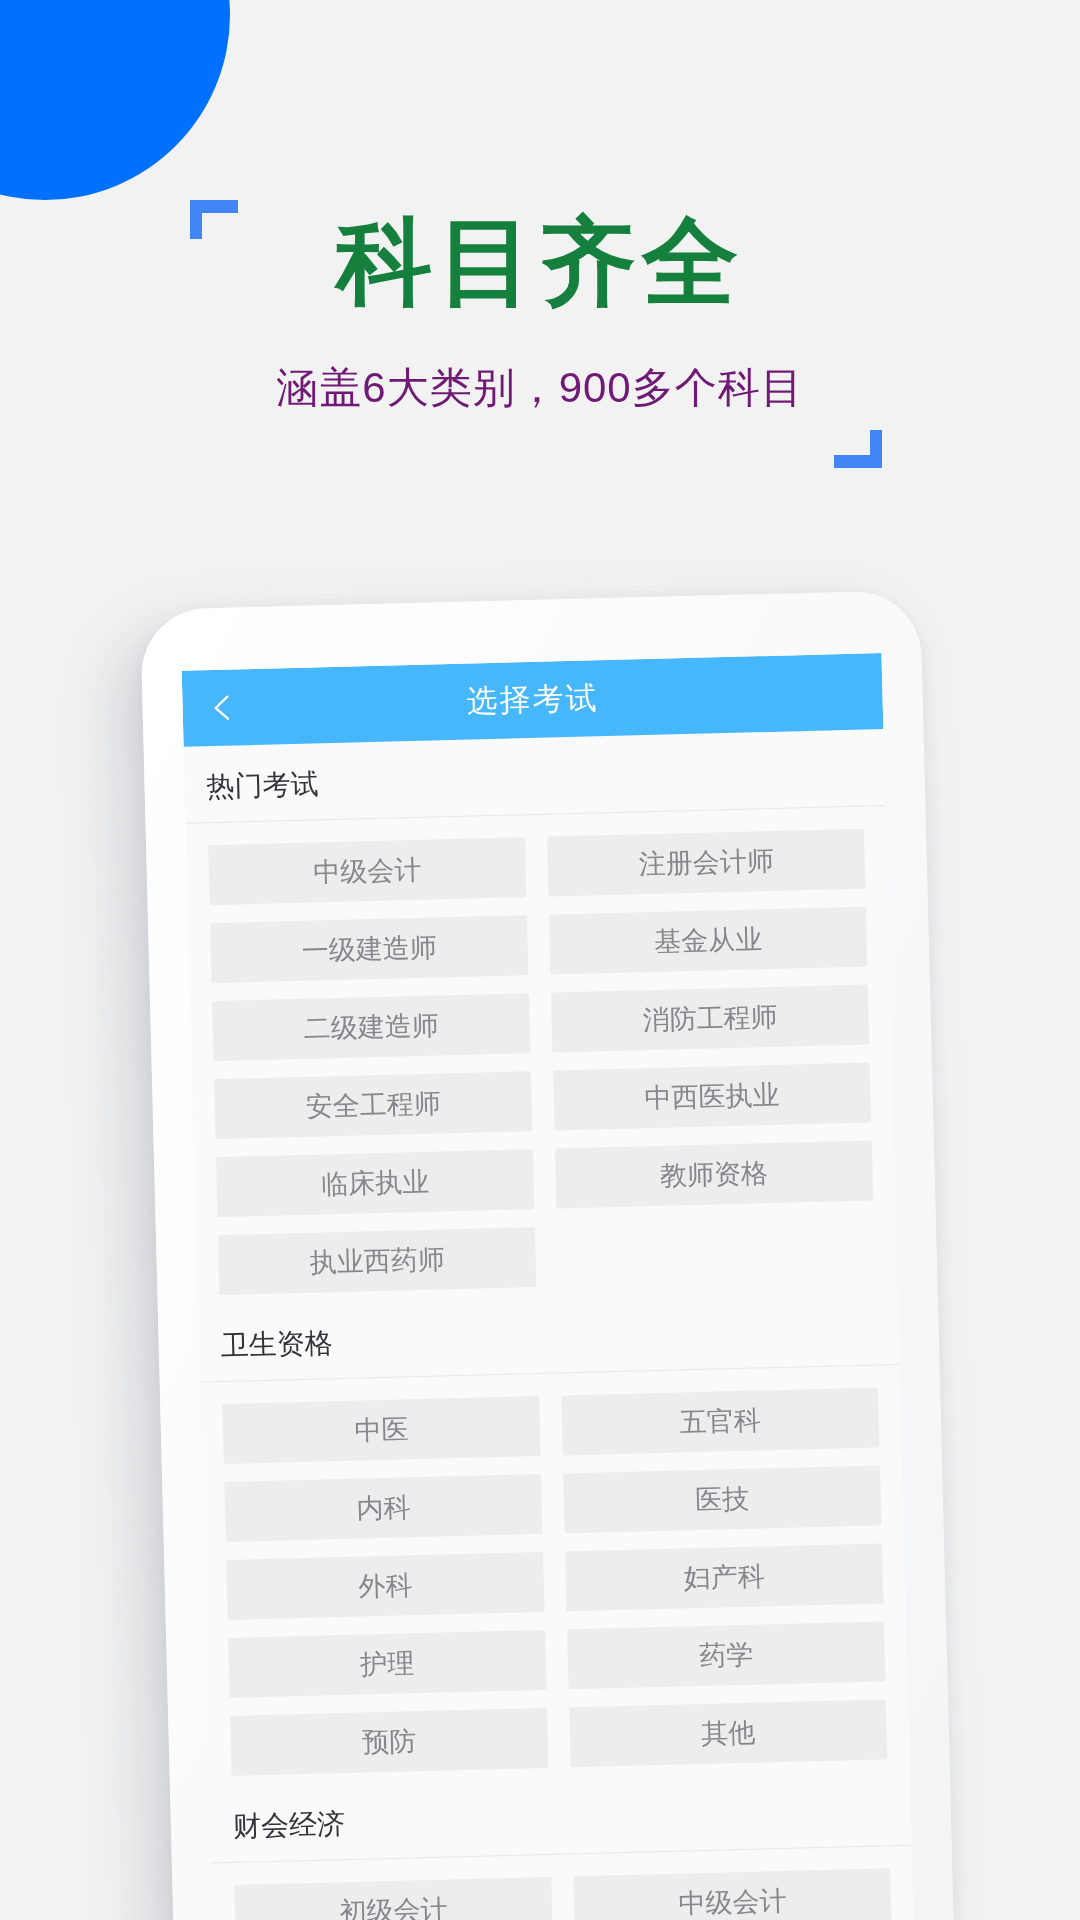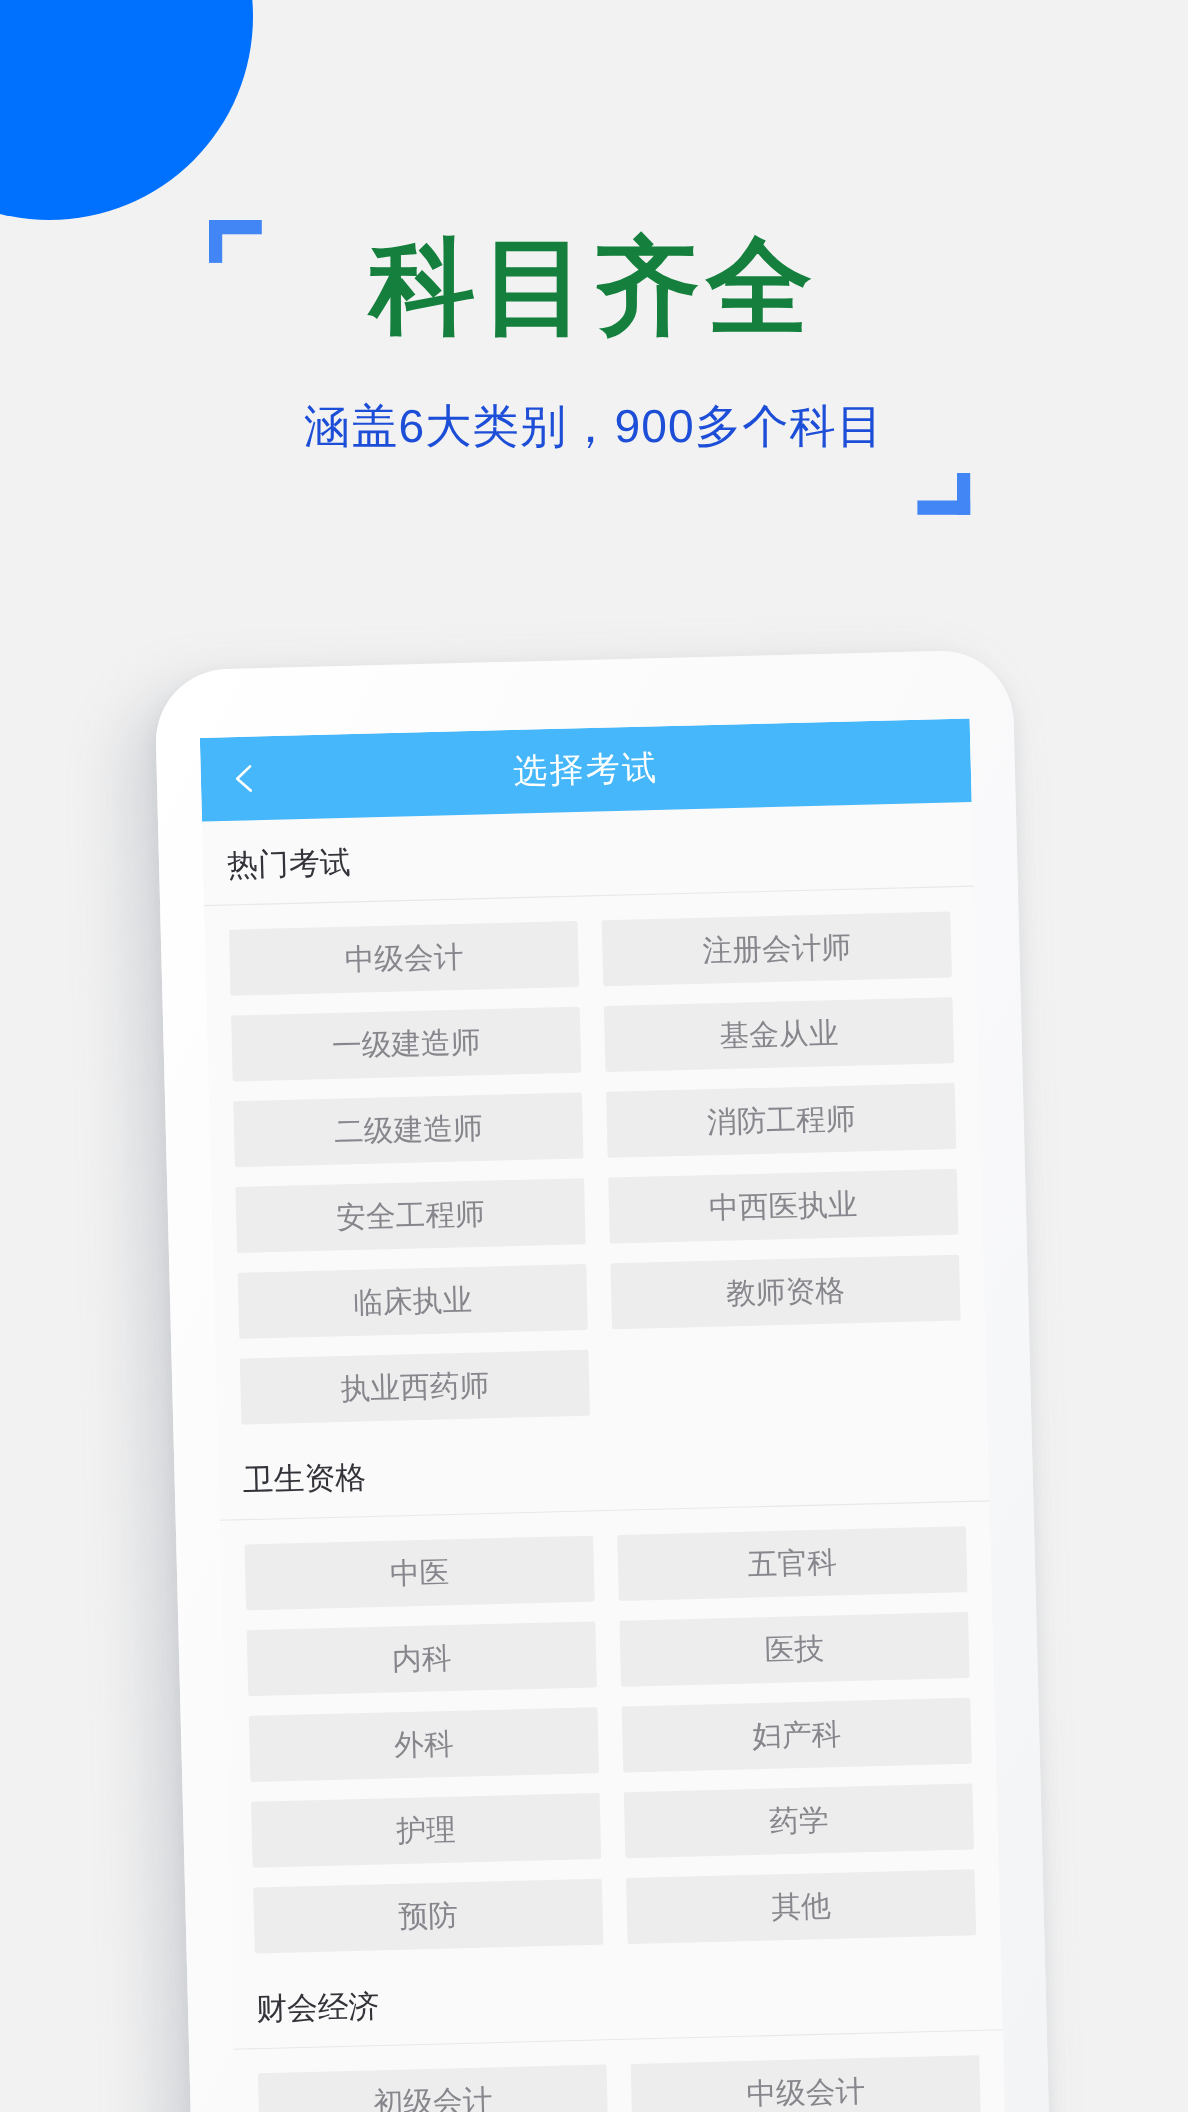--- a/index.html
+++ b/index.html
@@ -53,21 +53,21 @@
     color:#15803d;
     letter-spacing:6px;
     margin-top:20px;
   }
   .subhead {
     position:absolute;
     left:0; top:360px;
     width:1080px;
     text-align:center;
     font-size:42px;
-    color:#1d4ed8;
+    color:#701a75;
     letter-spacing:1px;
   }
 
   
   .phone-wrap {
     position:absolute;
     left:0; top:0;
     width:1080px; height:1920px;
     pointer-events:none;
   }

